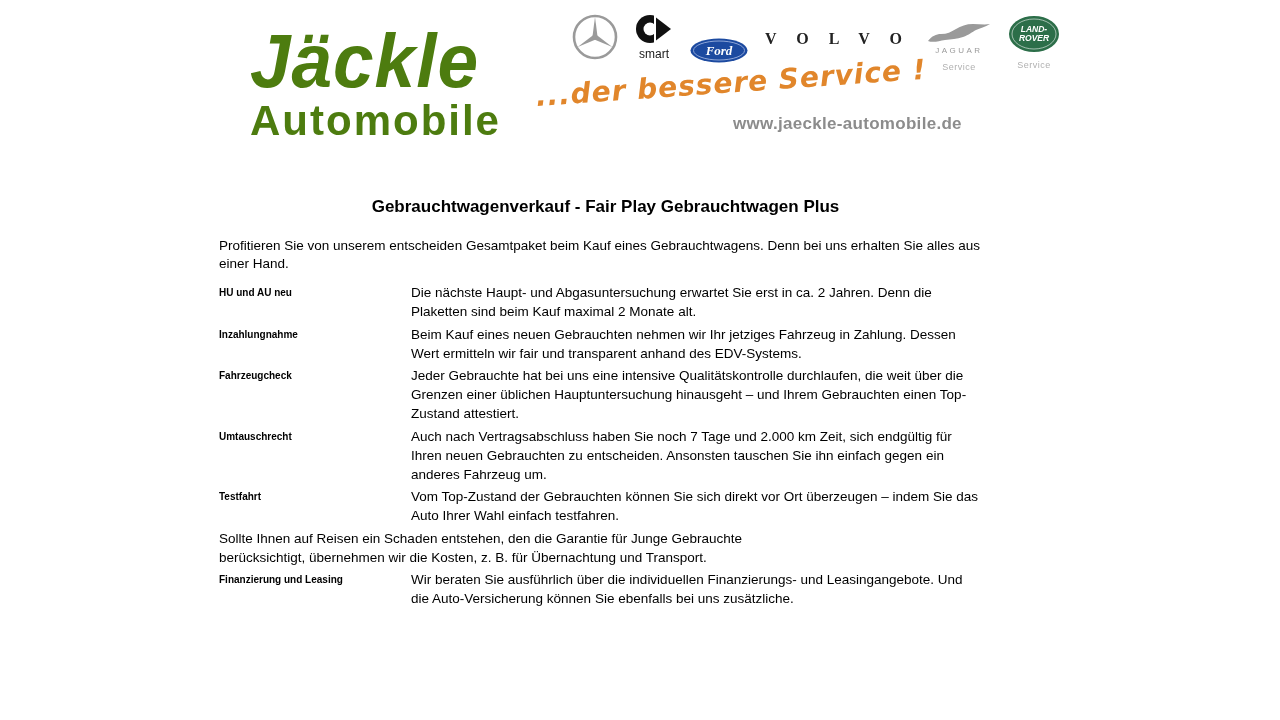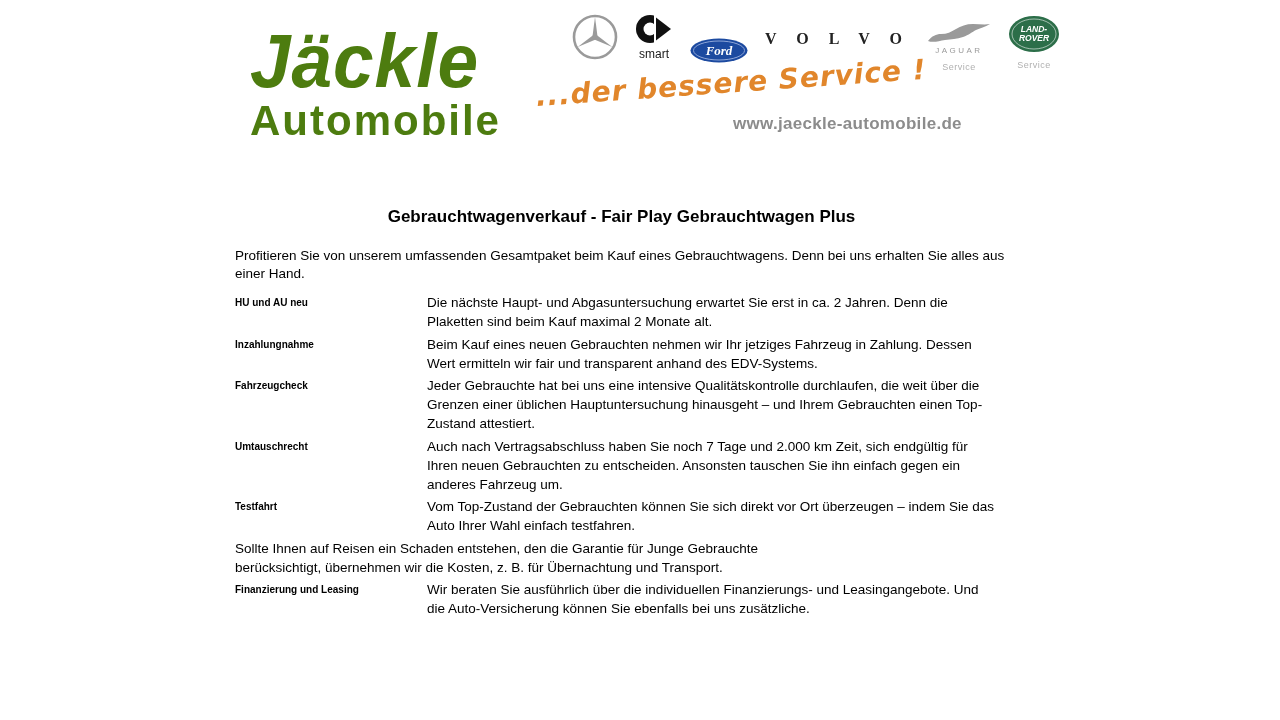--- a/index.html
+++ b/index.html
@@ -39,21 +39,21 @@
     font-size: 28px; font-weight: bold; font-style: italic;
     color: #E1862B; transform: rotate(-4deg); transform-origin: left bottom;
     letter-spacing: 1px; white-space: nowrap;
   }
   .website {
     position: absolute; left: 733px; top: 114px;
     font-size: 17px; font-weight: bold; color: #8c8c8c; letter-spacing: 0.3px;
   }
 
   
-  .content { position: absolute; left: 219px; top: 206px; width: 773px; margin-left: 16px; }
+  .content { position: absolute; left: 219px; top: 196px; width: 773px; }
   .page-title { font-size: 17px; font-weight: bold; text-align: center; line-height: 21px; color: #000; }
   .intro { margin-top: 20px; font-size: 13.5px; line-height: 17.5px; color: #000; }
   .features { margin-top: 11px; }
   .feature-row { display: flex; margin-bottom: 3.5px; }
   .feature-term { width: 192px; flex: 0 0 192px; font-weight: bold; font-size: 10px; line-height: 19px; color: #000; padding-right: 8px; }
   .feature-desc { width: 570px; flex: 0 0 570px; font-size: 13.5px; line-height: 19px; color: #000; }
 </style>
 </head>
 <body>
 
@@ -113,21 +113,21 @@
     <div class="brand-sub">Service</div>
   </div>
 
 </div>
 
 <div class="tagline">...der bessere Service !</div>
 <div class="website">www.jaeckle-automobile.de</div>
 
 <div class="content">
   <div class="page-title">Gebrauchtwagenverkauf - Fair Play Gebrauchtwagen Plus</div>
-  <p class="intro">Profitieren Sie von unserem umfassenden Gesamtpaket beim Kauf eines Gebrauchtwagens. Denn bei uns erhalten Sie alles aus einer Hand.</p>
+  <p class="intro">Profitieren Sie von unserem entscheiden Gesamtpaket beim Kauf eines Gebrauchtwagens. Denn bei uns erhalten Sie alles aus einer Hand.</p>
 
   <div class="features">
     <div class="feature-row">
       <div class="feature-term">HU und AU neu</div>
       <div class="feature-desc">Die nächste Haupt- und Abgasuntersuchung erwartet Sie erst in ca. 2 Jahren. Denn die Plaketten sind beim Kauf maximal 2 Monate alt.</div>
     </div>
     <div class="feature-row">
       <div class="feature-term">Inzahlungnahme</div>
       <div class="feature-desc">Beim Kauf eines neuen Gebrauchten nehmen wir Ihr jetziges Fahrzeug in Zahlung. Dessen Wert ermitteln wir fair und transparent anhand des EDV-Systems.</div>
     </div>

